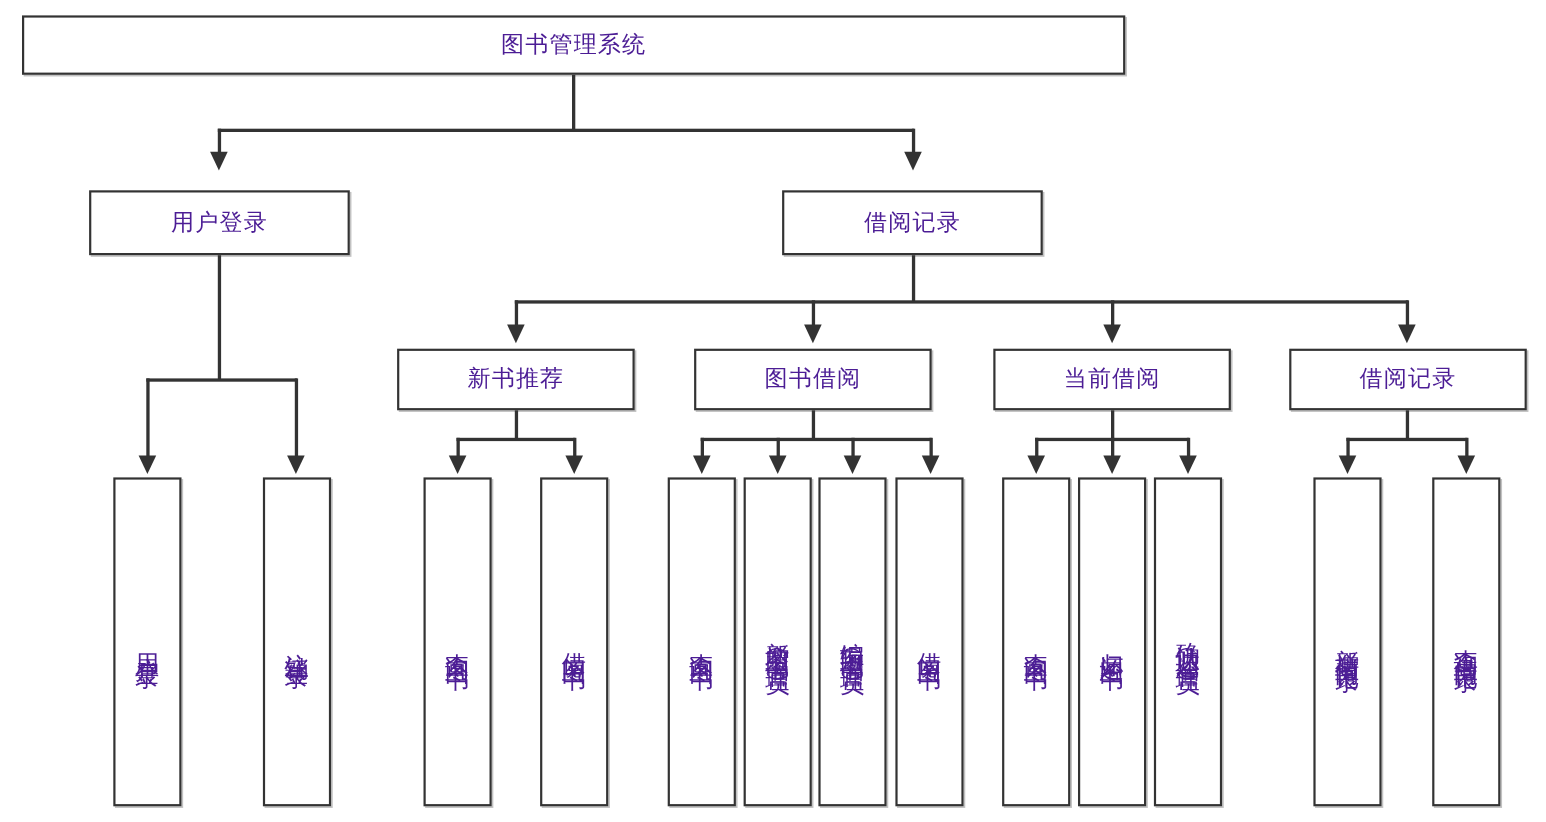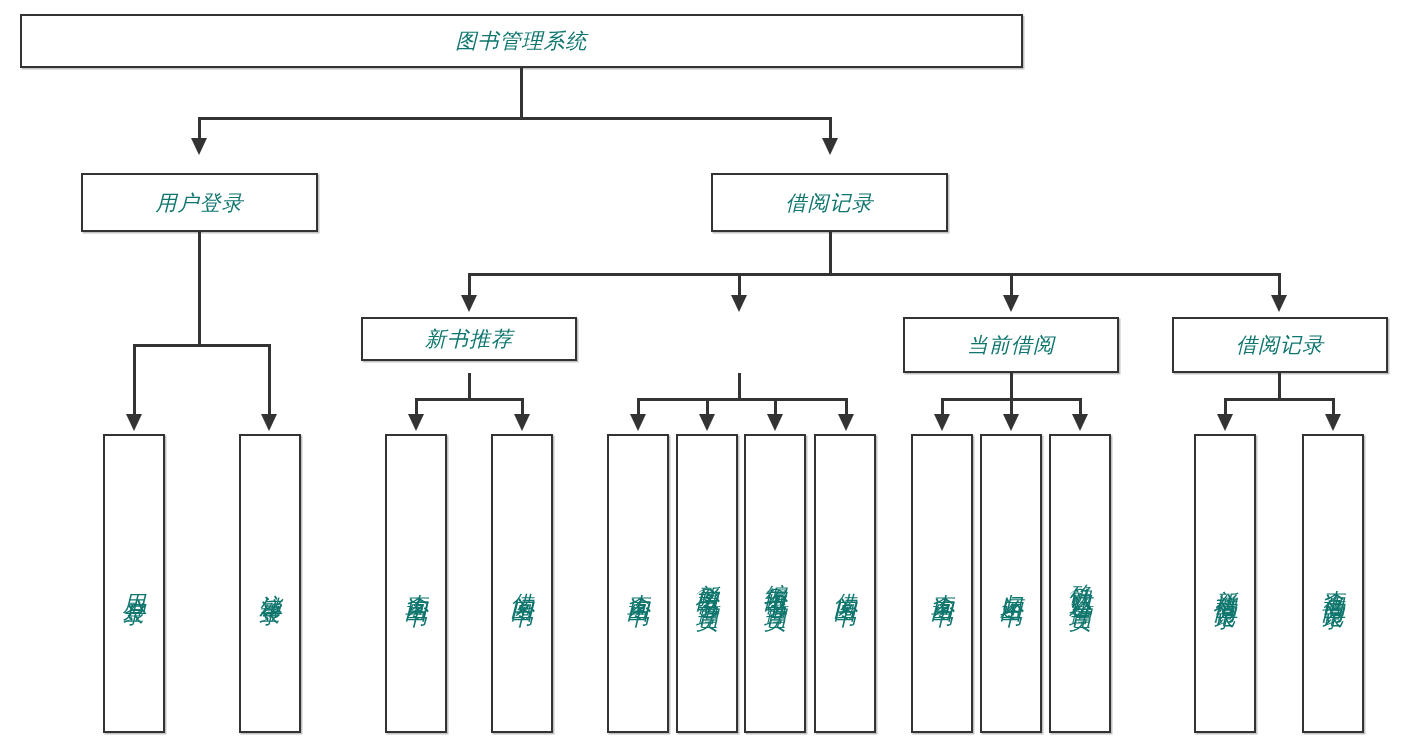--- a/index.html
+++ b/index.html
@@ -26,24 +26,23 @@
     border: 2.5px solid #333333;
     display: flex;
     align-items: center;
     justify-content: center;
     box-shadow: 1.5px 1.5px 0 rgba(120,120,120,0.45);
   }
   .node .label {
     font-size: 21px;
     line-height: 1.12;
     letter-spacing: 1px;
-    color: #0f766e;
+    color: #4c1d95;
     white-space: nowrap;
     text-align: right;
-    font-style: italic;
   }
   
   .node.root .label { font-size: 21px; }
   .node.level2 .label { font-size: 21px; }
   .node.level3 .label { font-size: 21px; }
 
   
   .node.leaf {
     align-items: center;
     justify-content: center;
@@ -123,22 +122,25 @@
   <div class="hline" style="left:468px; top:273px; width:812px; height:2.5px;"></div>
   <div class="vline" style="left:468px; top:273px; width:2.5px; height:24px;"></div>
   <div class="arrow" style="left:461px; top:295px;"></div>
   <div class="vline" style="left:738px; top:273px; width:2.5px; height:24px;"></div>
   <div class="arrow" style="left:731px; top:295px;"></div>
   <div class="vline" style="left:1010px; top:273px; width:2.5px; height:24px;"></div>
   <div class="arrow" style="left:1003px; top:295px;"></div>
   <div class="vline" style="left:1278px; top:273px; width:2.5px; height:24px;"></div>
   <div class="arrow" style="left:1271px; top:295px;"></div>
 
-  <div class="node level3" style="left:361px; top:317px; width:216px; height:44px;">
+  <div class="node level3" style="left:361px; top:317px; width:216px; height:56px;">
     <span class="label">新书推荐</span>
+  </div>
+  <div class="node level3" style="left:631px; top:317px; width:216px; height:56px;">
+    <span class="label">图书借阅</span>
   </div>
   <div class="node level3" style="left:1172px; top:317px; width:216px; height:56px;">
     <span class="label">借阅记录</span>
   </div>
   <div class="node level3" style="left:903px; top:317px; width:216px; height:56px;">
     <span class="label">当前借阅</span>
   </div>
 
   <div class="vline" style="left:468px; top:373px; width:2.5px; height:27px;"></div>
   <div class="hline" style="left:415px; top:398px; width:108px; height:2.5px;"></div>

